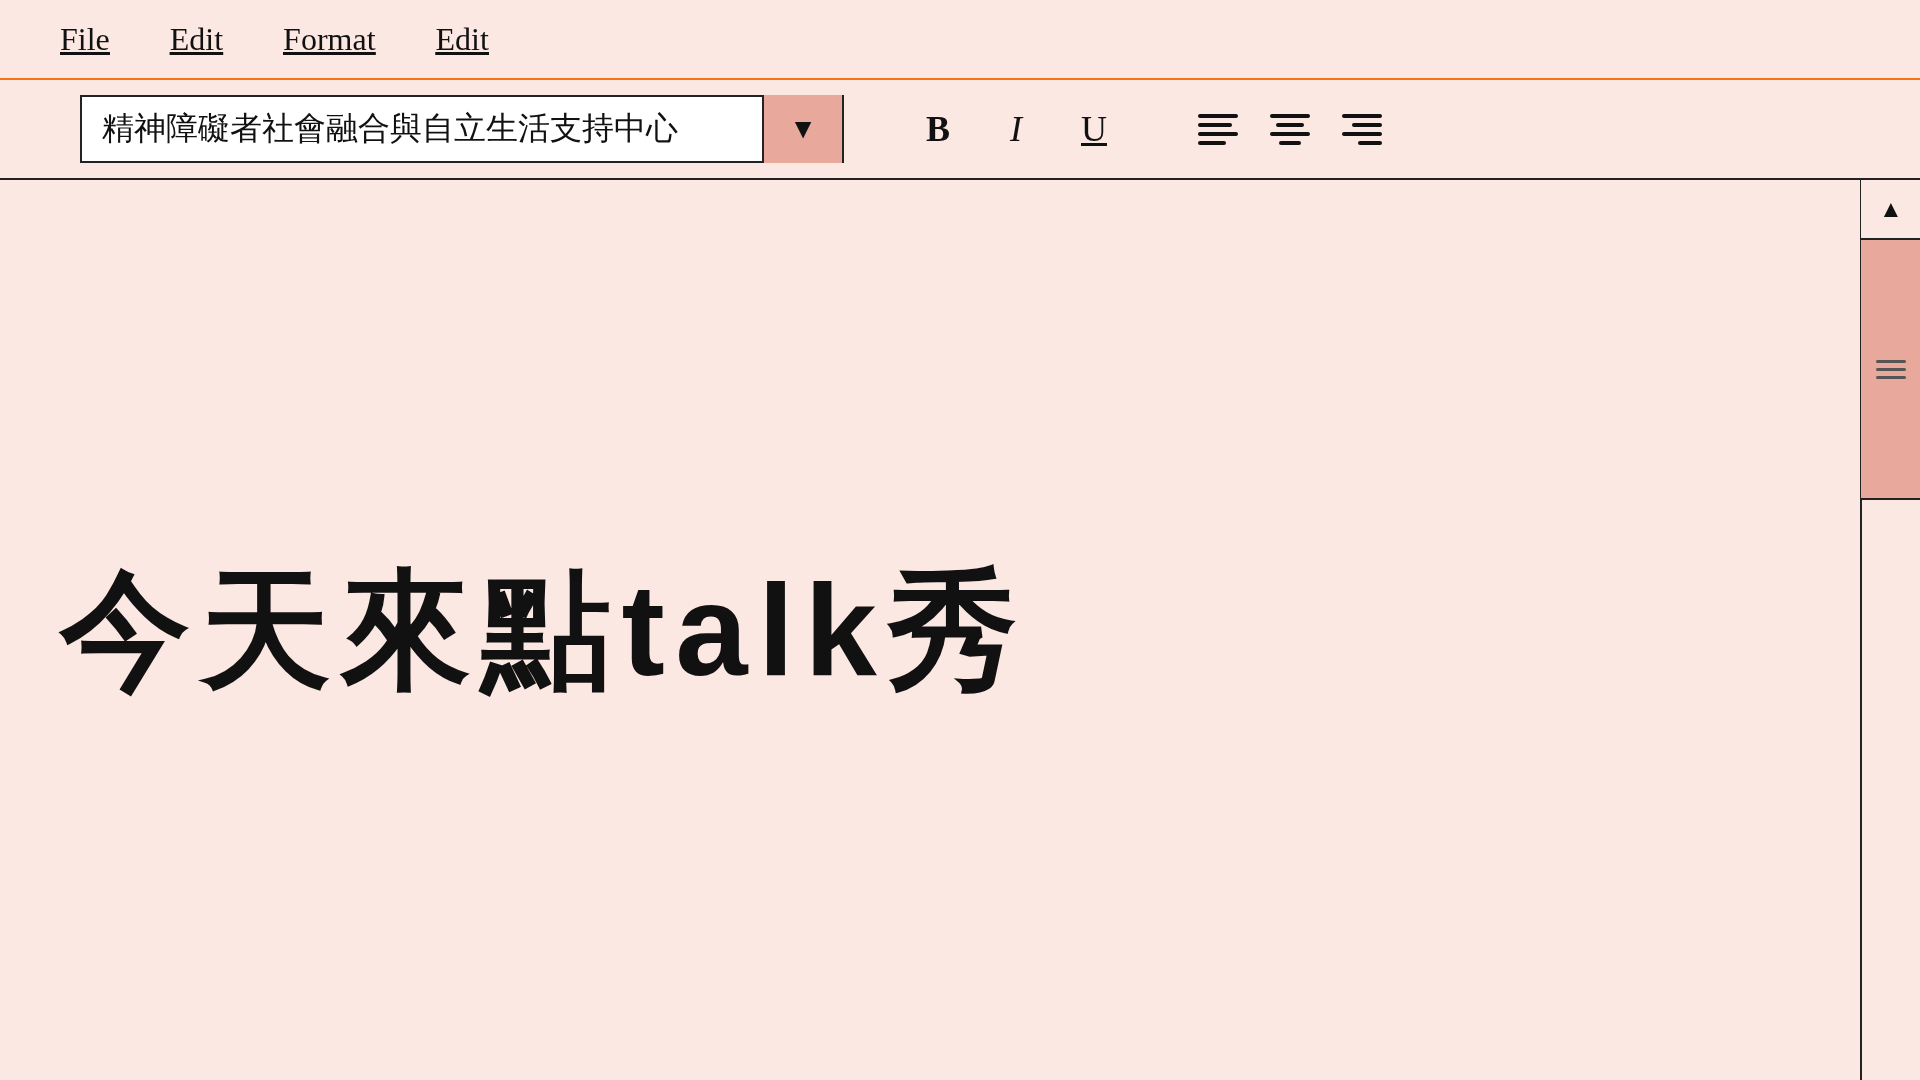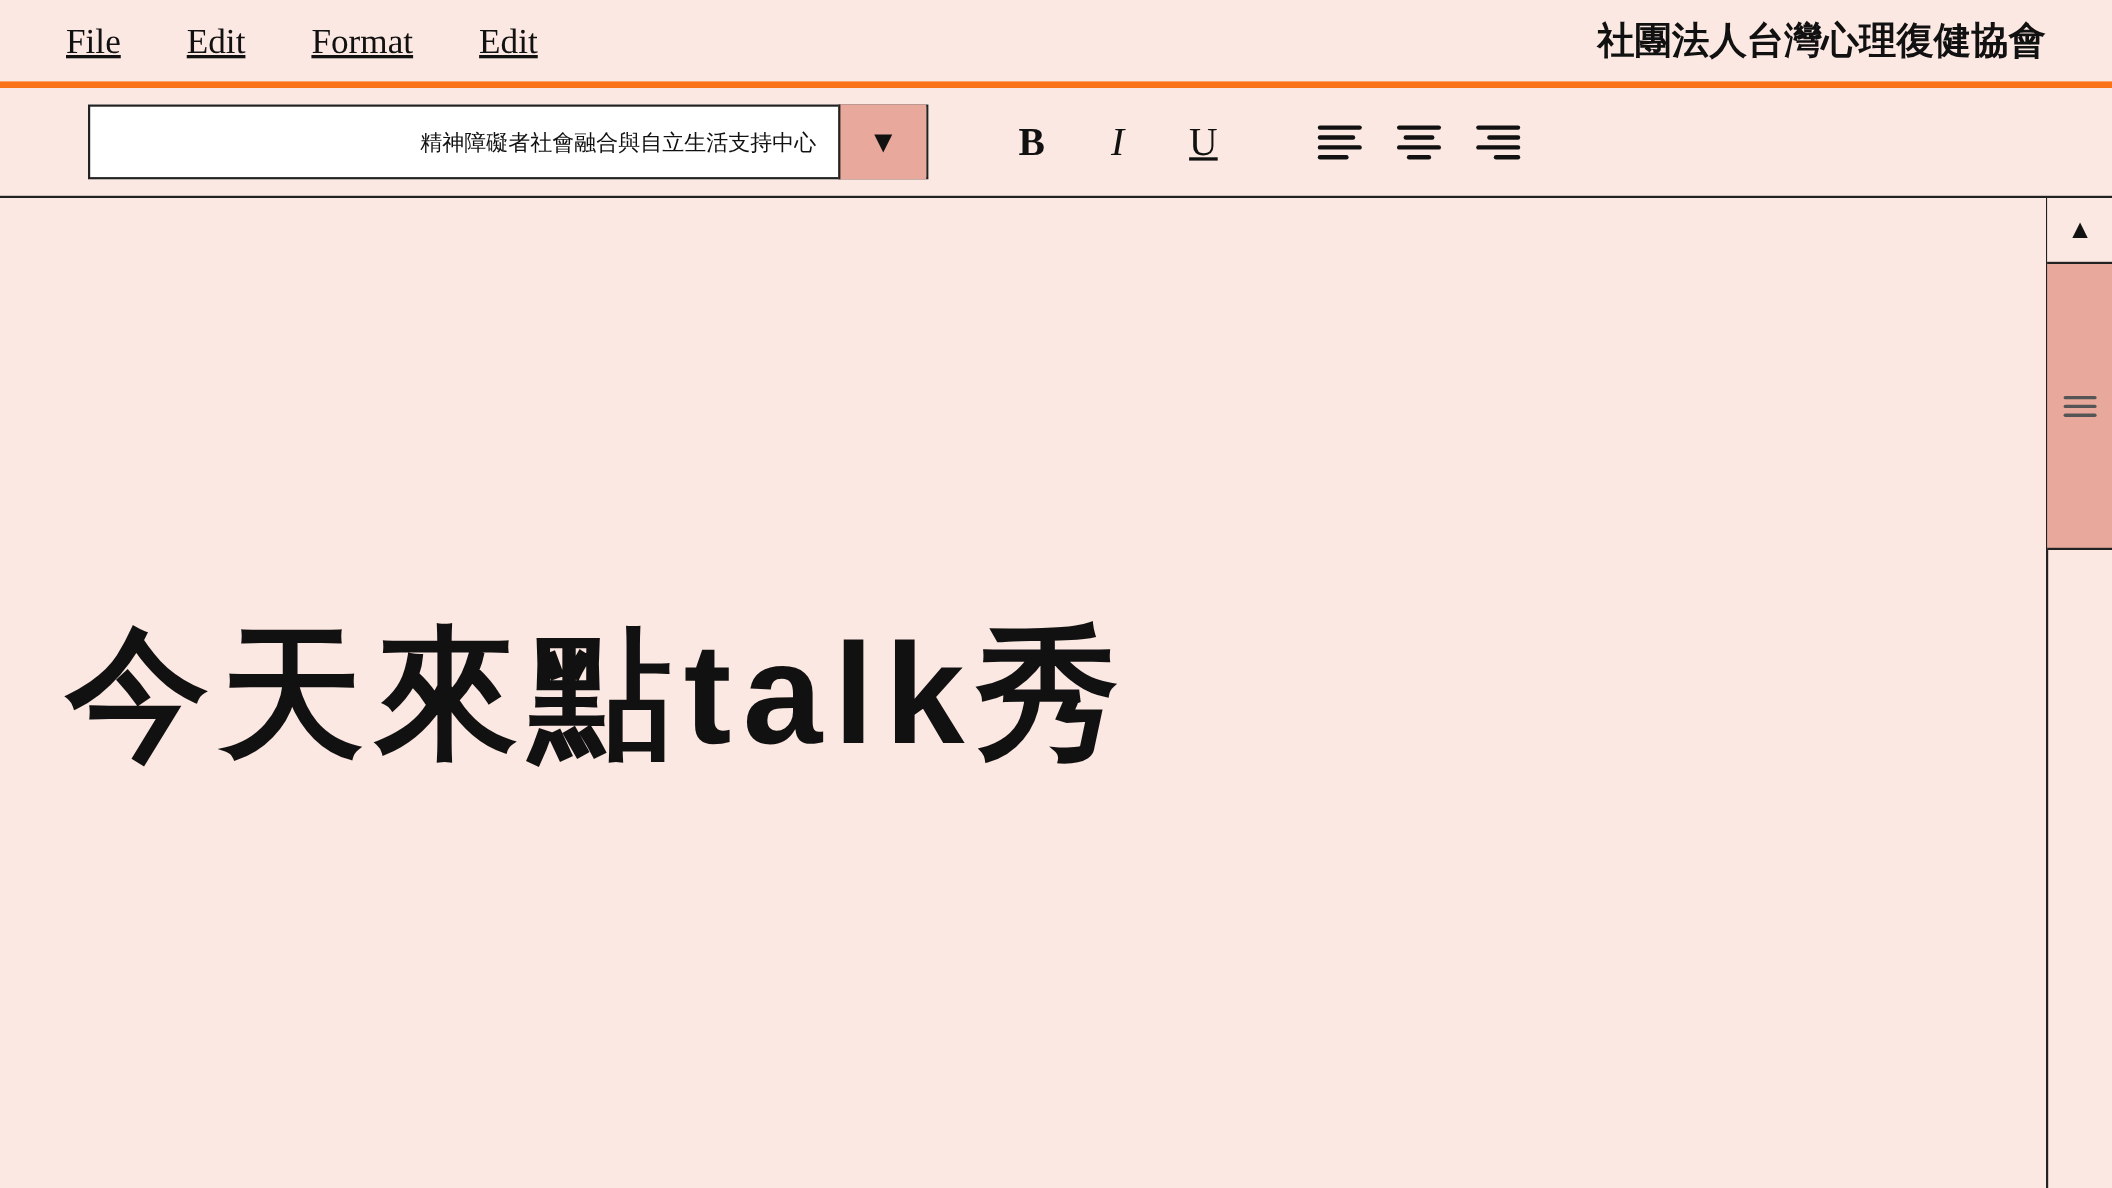--- a/index.html
+++ b/index.html
@@ -14,25 +14,26 @@
       overflow: hidden;
       background: #fce8e2;
       font-family: serif;
     }
 
     
     .menu-bar {
       width: 1920px;
       height: 80px;
       background: #fce8e2;
-      border-bottom: 6px solid #f97316;
+      border-bottom: 2px solid #f97316;
       display: flex;
       align-items: center;
       justify-content: space-between;
       padding: 0 60px;
+      text-decoration: underline;
     }
 
     .menu-items {
       display: flex;
       align-items: center;
       gap: 60px;
     }
 
     .menu-item {
       font-size: 32px;
@@ -68,26 +69,25 @@
       border: 2px solid #222;
       height: 68px;
       background: #fff;
     }
 
     .font-name-input {
       width: 680px;
       height: 80px;
       border: none;
       background: transparent;
-      font-size: 20px;
+      font-size: 32px;
       padding: 0 20px;
       color: #111;
       font-family: serif;
       outline: none;
-      text-align: right;
     }
 
     .dropdown-btn {
       width: 80px;
       height: 68px;
       background: #e8a89c;
       border: none;
       border-left: 2px solid #222;
       cursor: pointer;
       display: flex;
@@ -232,21 +232,20 @@
 </head>
 <body>
 
 <div class="menu-bar">
   <div class="menu-items">
     <span class="menu-item">File</span>
     <span class="menu-item">Edit</span>
     <span class="menu-item">Format</span>
     <span class="menu-item">Edit</span>
   </div>
-  <div class="org-title">社團法人台灣心理復健協會</div>
 </div>
 
 <div class="toolbar">
   <div class="font-selector">
     <input class="font-name-input" type="text" value="精神障礙者社會融合與自立生活支持中心" style="">
     <button class="dropdown-btn">
       <span>▼</span>
     </button>
   </div>
 

